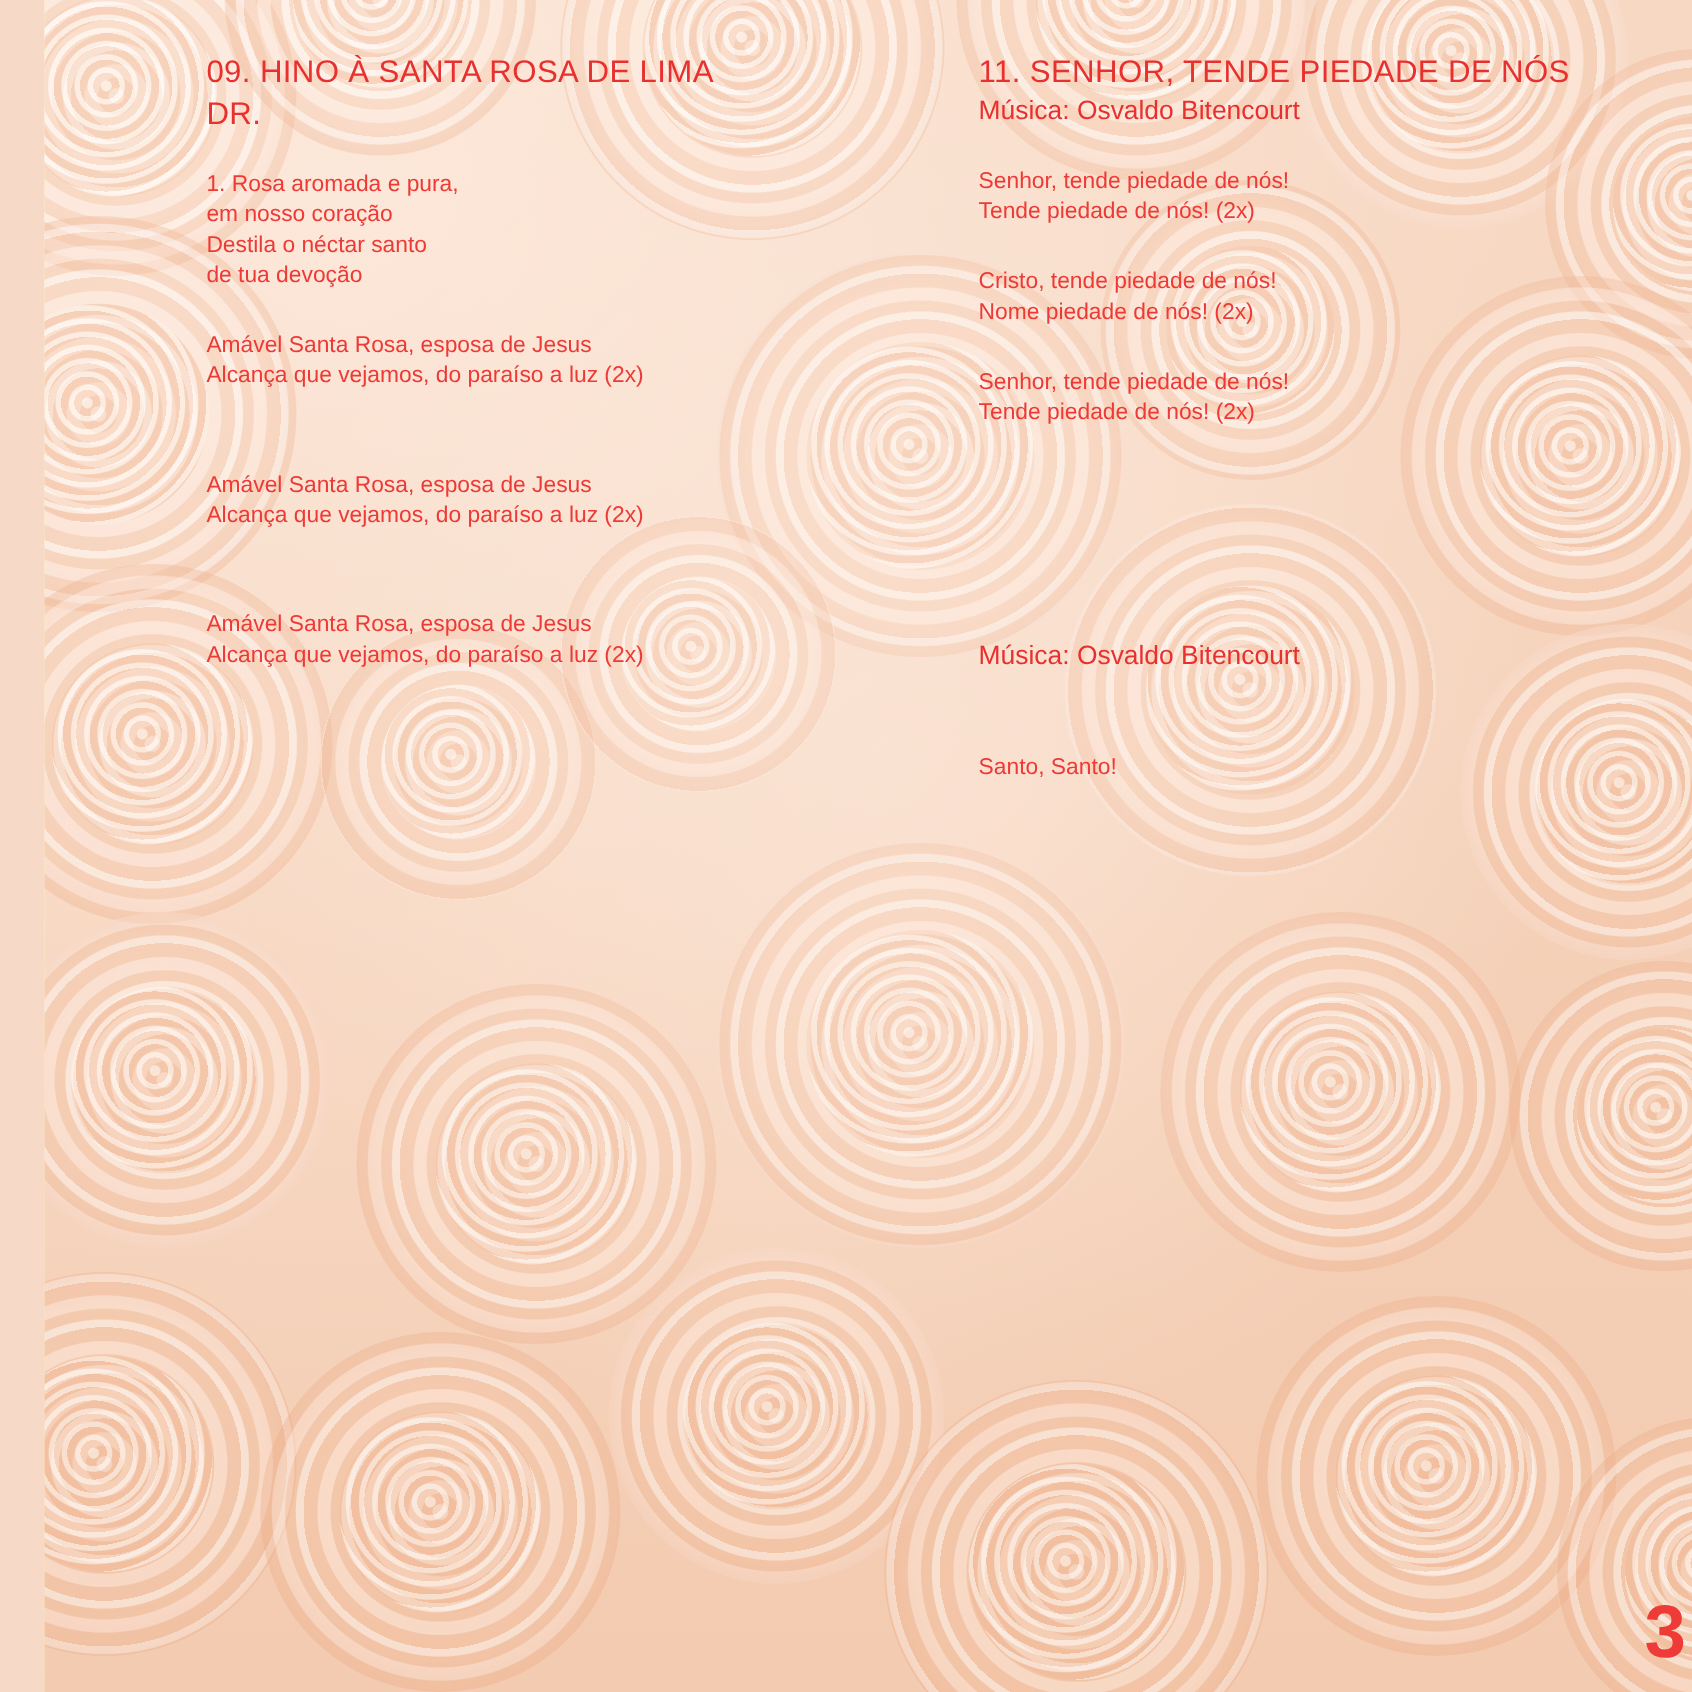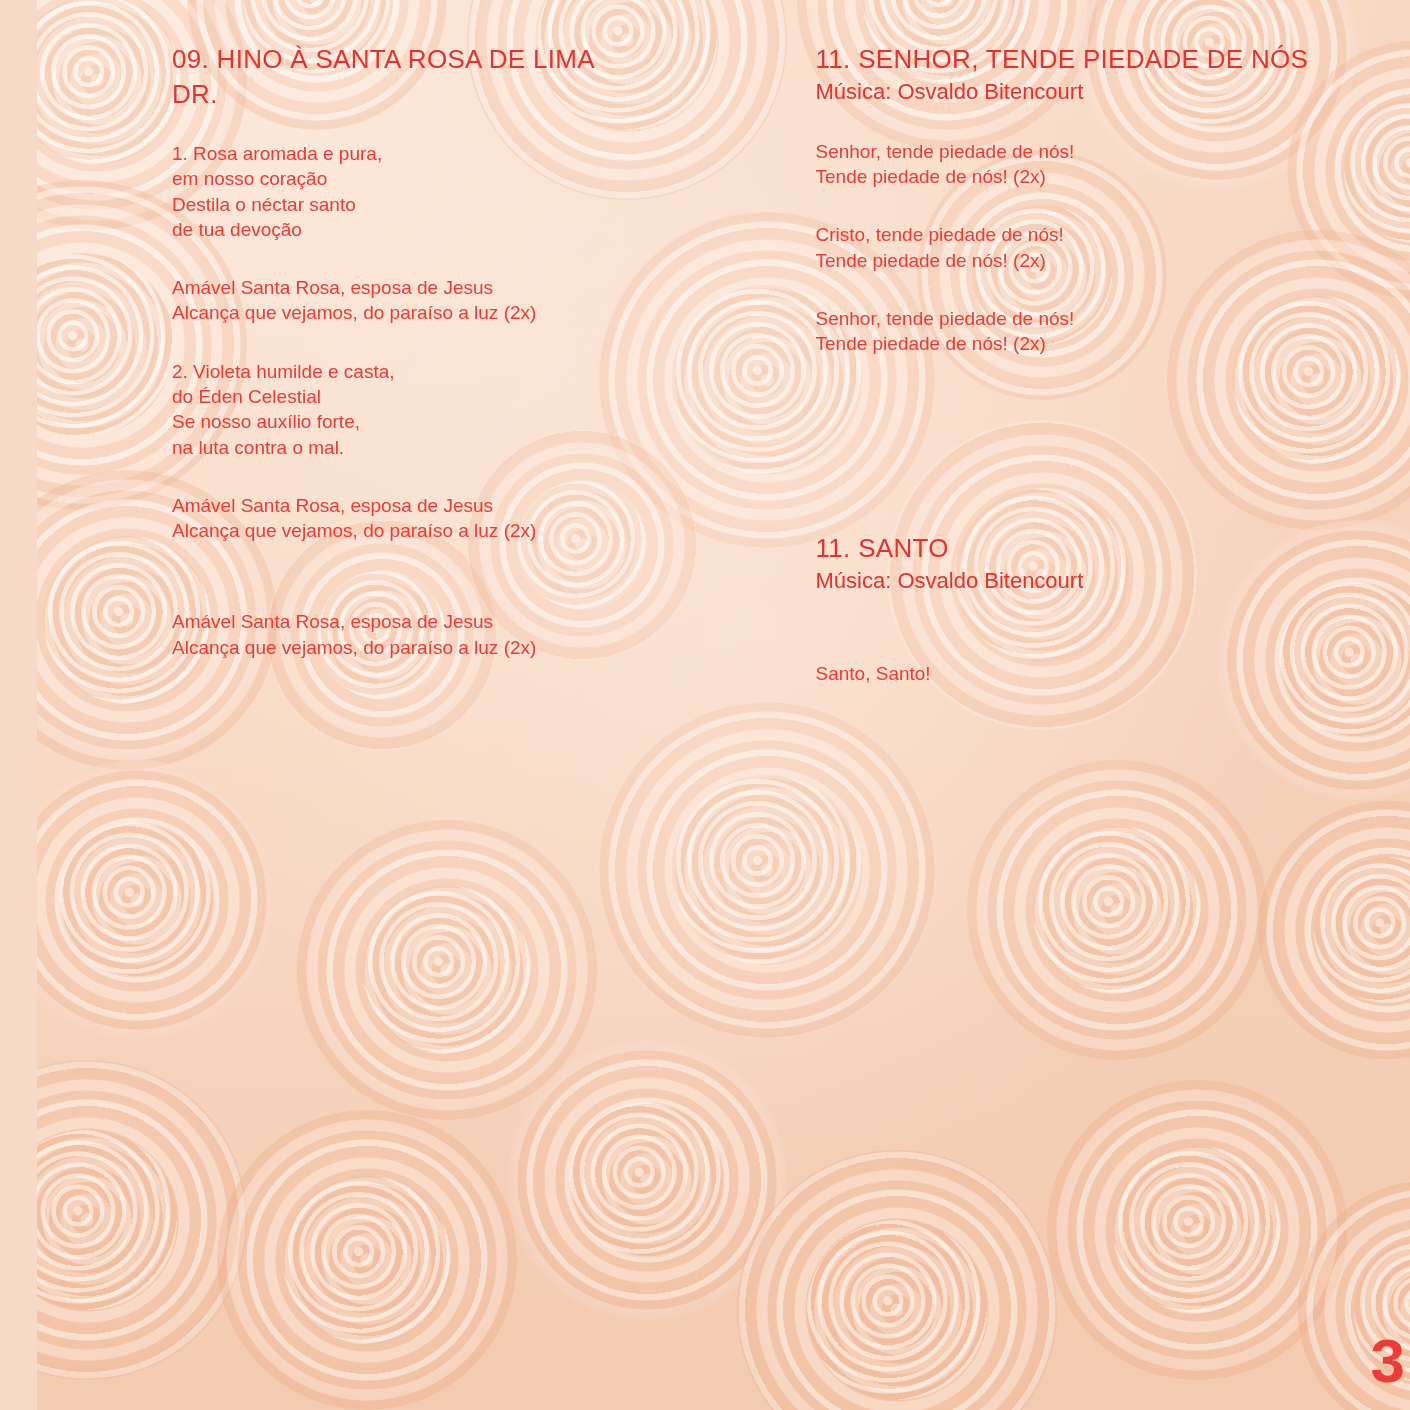--- a/index.html
+++ b/index.html
@@ -170,53 +170,48 @@
 DR.</p>
         <div class="gap-sm"></div>
         <p class="stanza">1.  Rosa aromada e pura,
 em nosso coração
 Destila o néctar santo
 de tua devoção</p>
         <div class="gap-md"></div>
         <p class="stanza">Amável Santa Rosa, esposa de Jesus
 Alcança que vejamos, do paraíso a luz  (2x)</p>
         <div class="gap-md"></div>
-        <p class="stanza">2.  Violeta humilde e casta,
-do Éden Celestial
-Se nosso auxílio forte,
-na luta contra o mal.</p>
         <div class="gap-md"></div>
         <p class="stanza">Amável Santa Rosa, esposa de Jesus
 Alcança que vejamos, do paraíso a luz  (2x)</p>
         <div class="gap-md"></div>
         <div class="gap-md"></div>
         <p class="stanza">Amável Santa Rosa, esposa de Jesus
 Alcança que vejamos, do paraíso a luz  (2x)</p>
       </div>
     </div>
 
     <div class="column" id="col-right">
       <div class="song">
         <p class="song-title">11. SENHOR,  TENDE PIEDADE DE NÓS</p>
         <p class="song-sub">Música: Osvaldo Bitencourt</p>
         <div class="gap-md"></div>
         <p class="stanza">Senhor, tende piedade de nós!
 Tende piedade de nós! (2x)</p>
         <div class="gap-md"></div>
         <p class="stanza">Cristo, tende piedade de nós!
-Tende piedade de nós! (2x)</p>
+Nome piedade de nós! (2x)</p>
         <div class="gap-md"></div>
         <p class="stanza">Senhor, tende piedade de nós!
 Tende piedade de nós! (2x)</p>
       </div>
 
       <div class="gap-lg"></div>
 
       <div class="song">
-        <p class="song-title">11. SANTO</p>
         <p class="song-sub">Música: Osvaldo Bitencourt</p>
         <div class="gap-md"></div>
         <div class="gap-md"></div>
         <p class="stanza">Santo, Santo!</p>
       </div>
     </div>
 
   </div>
 
   <div id="page-number">3</div>

